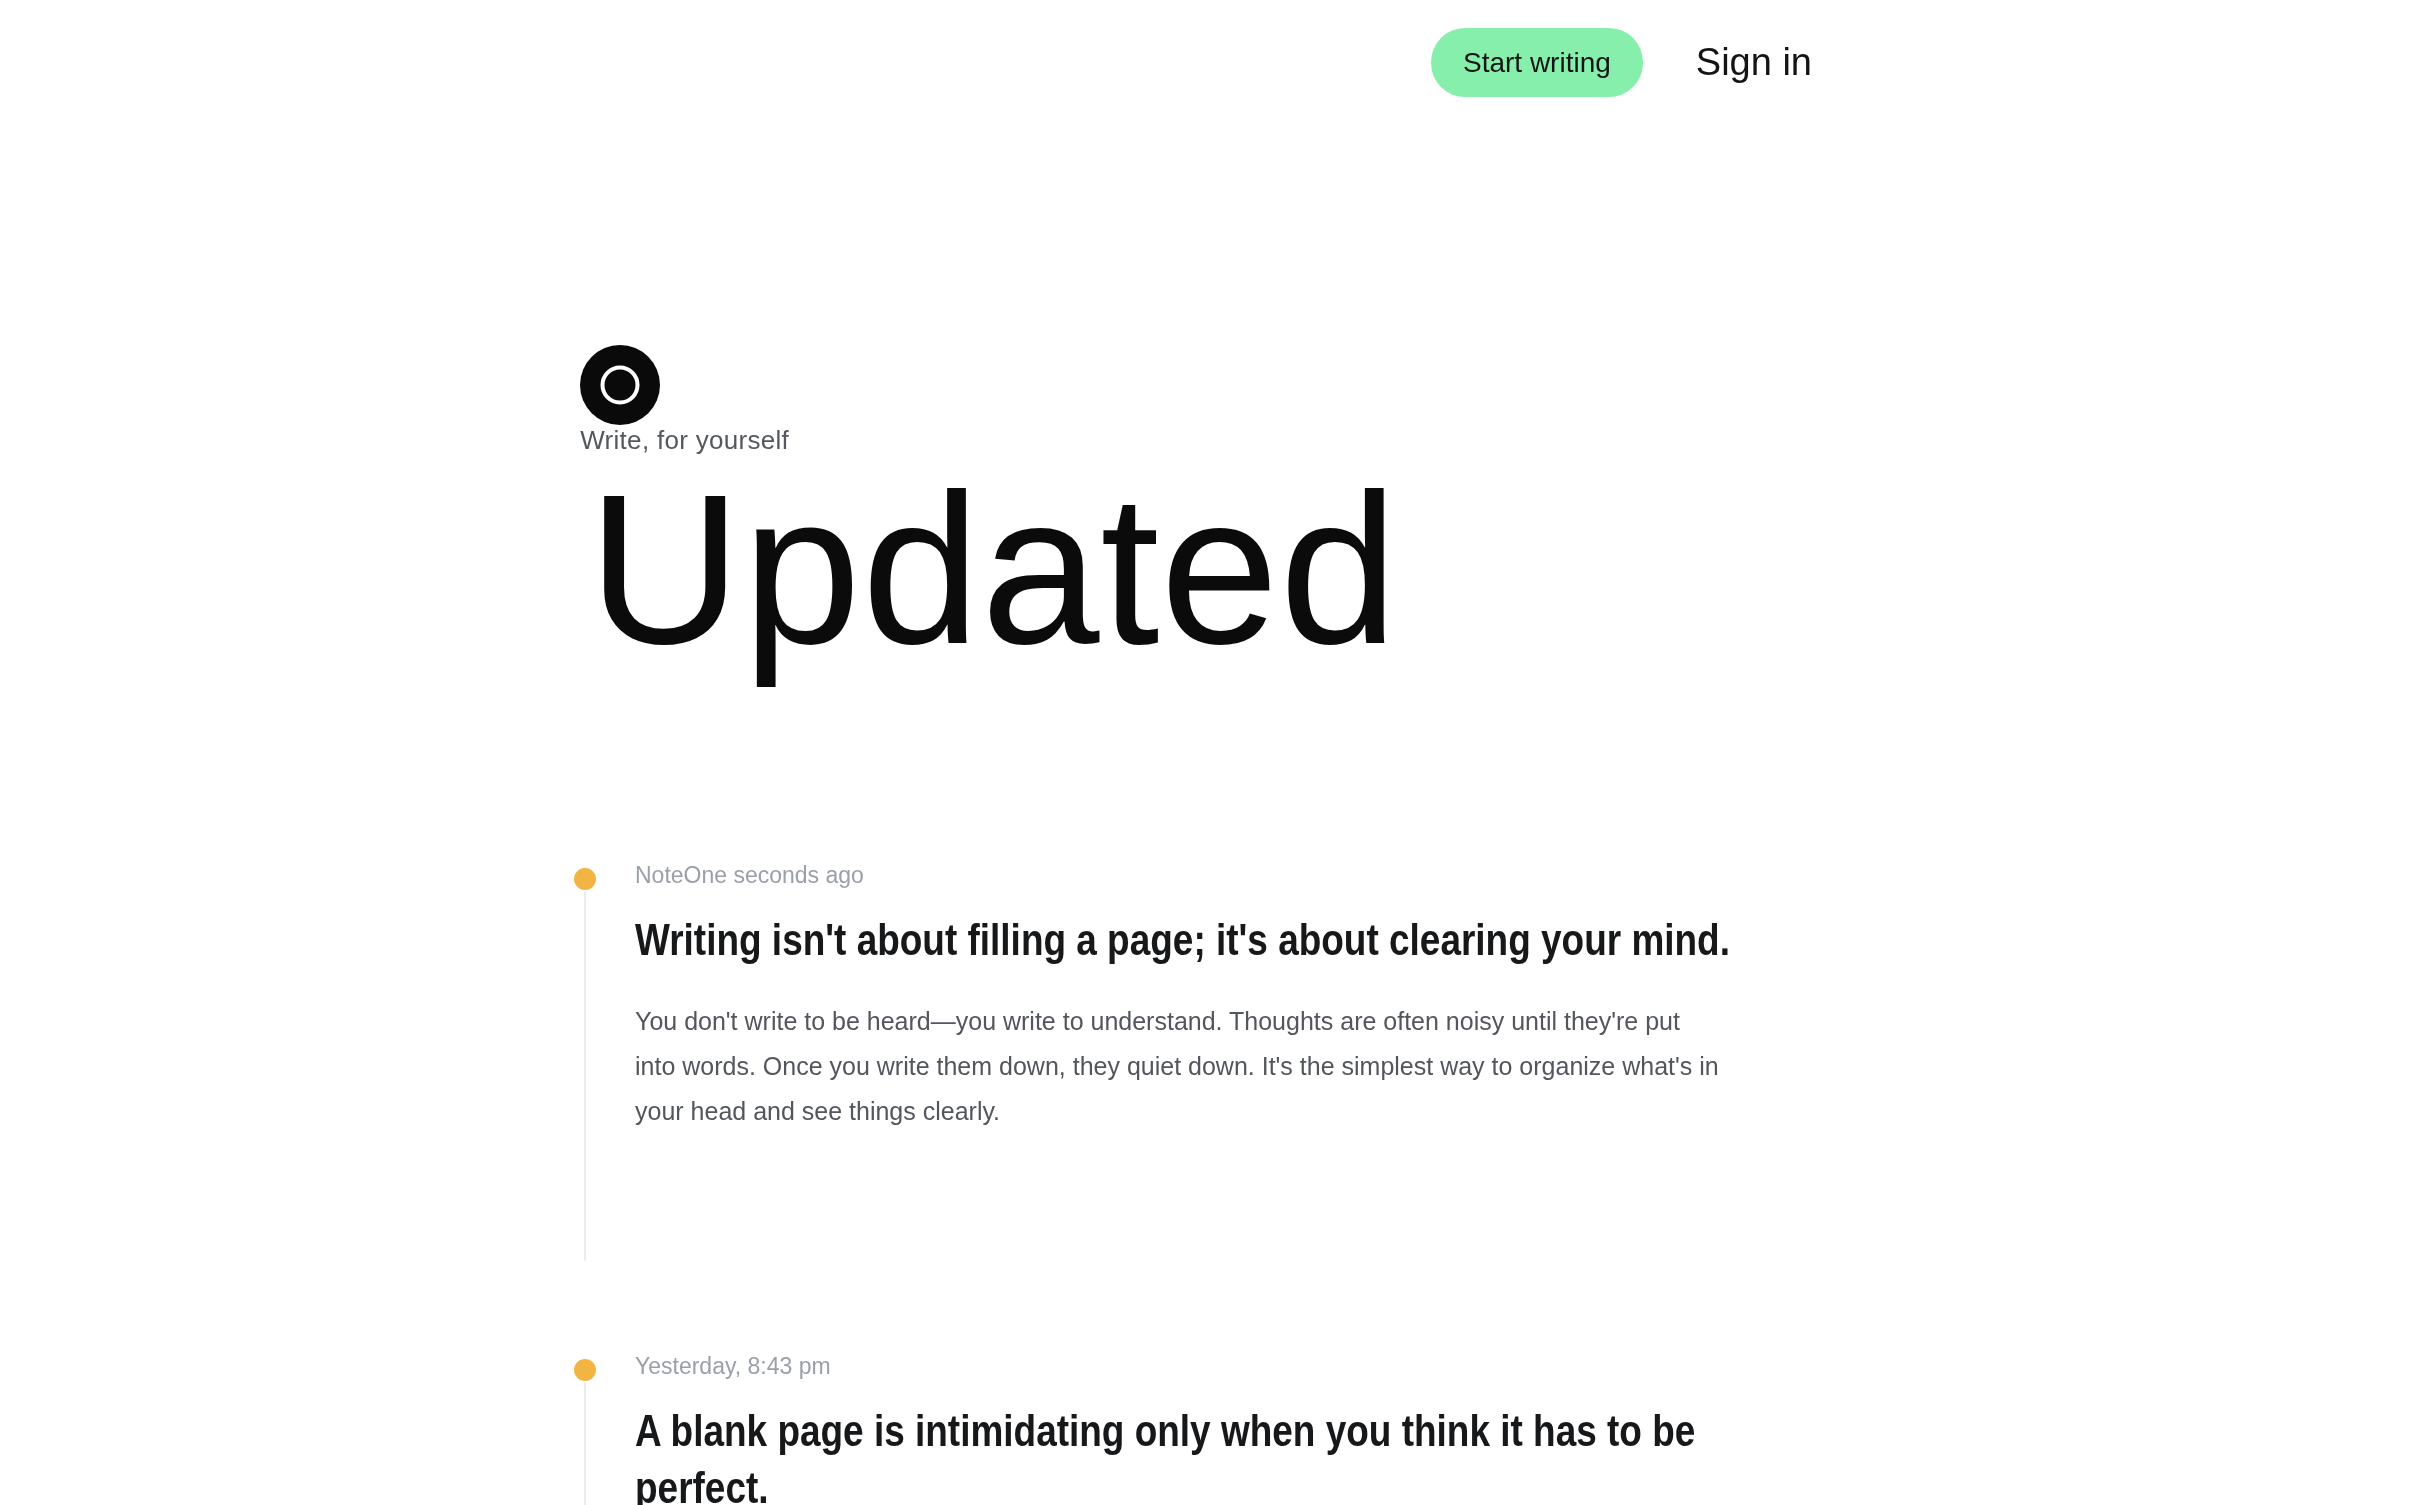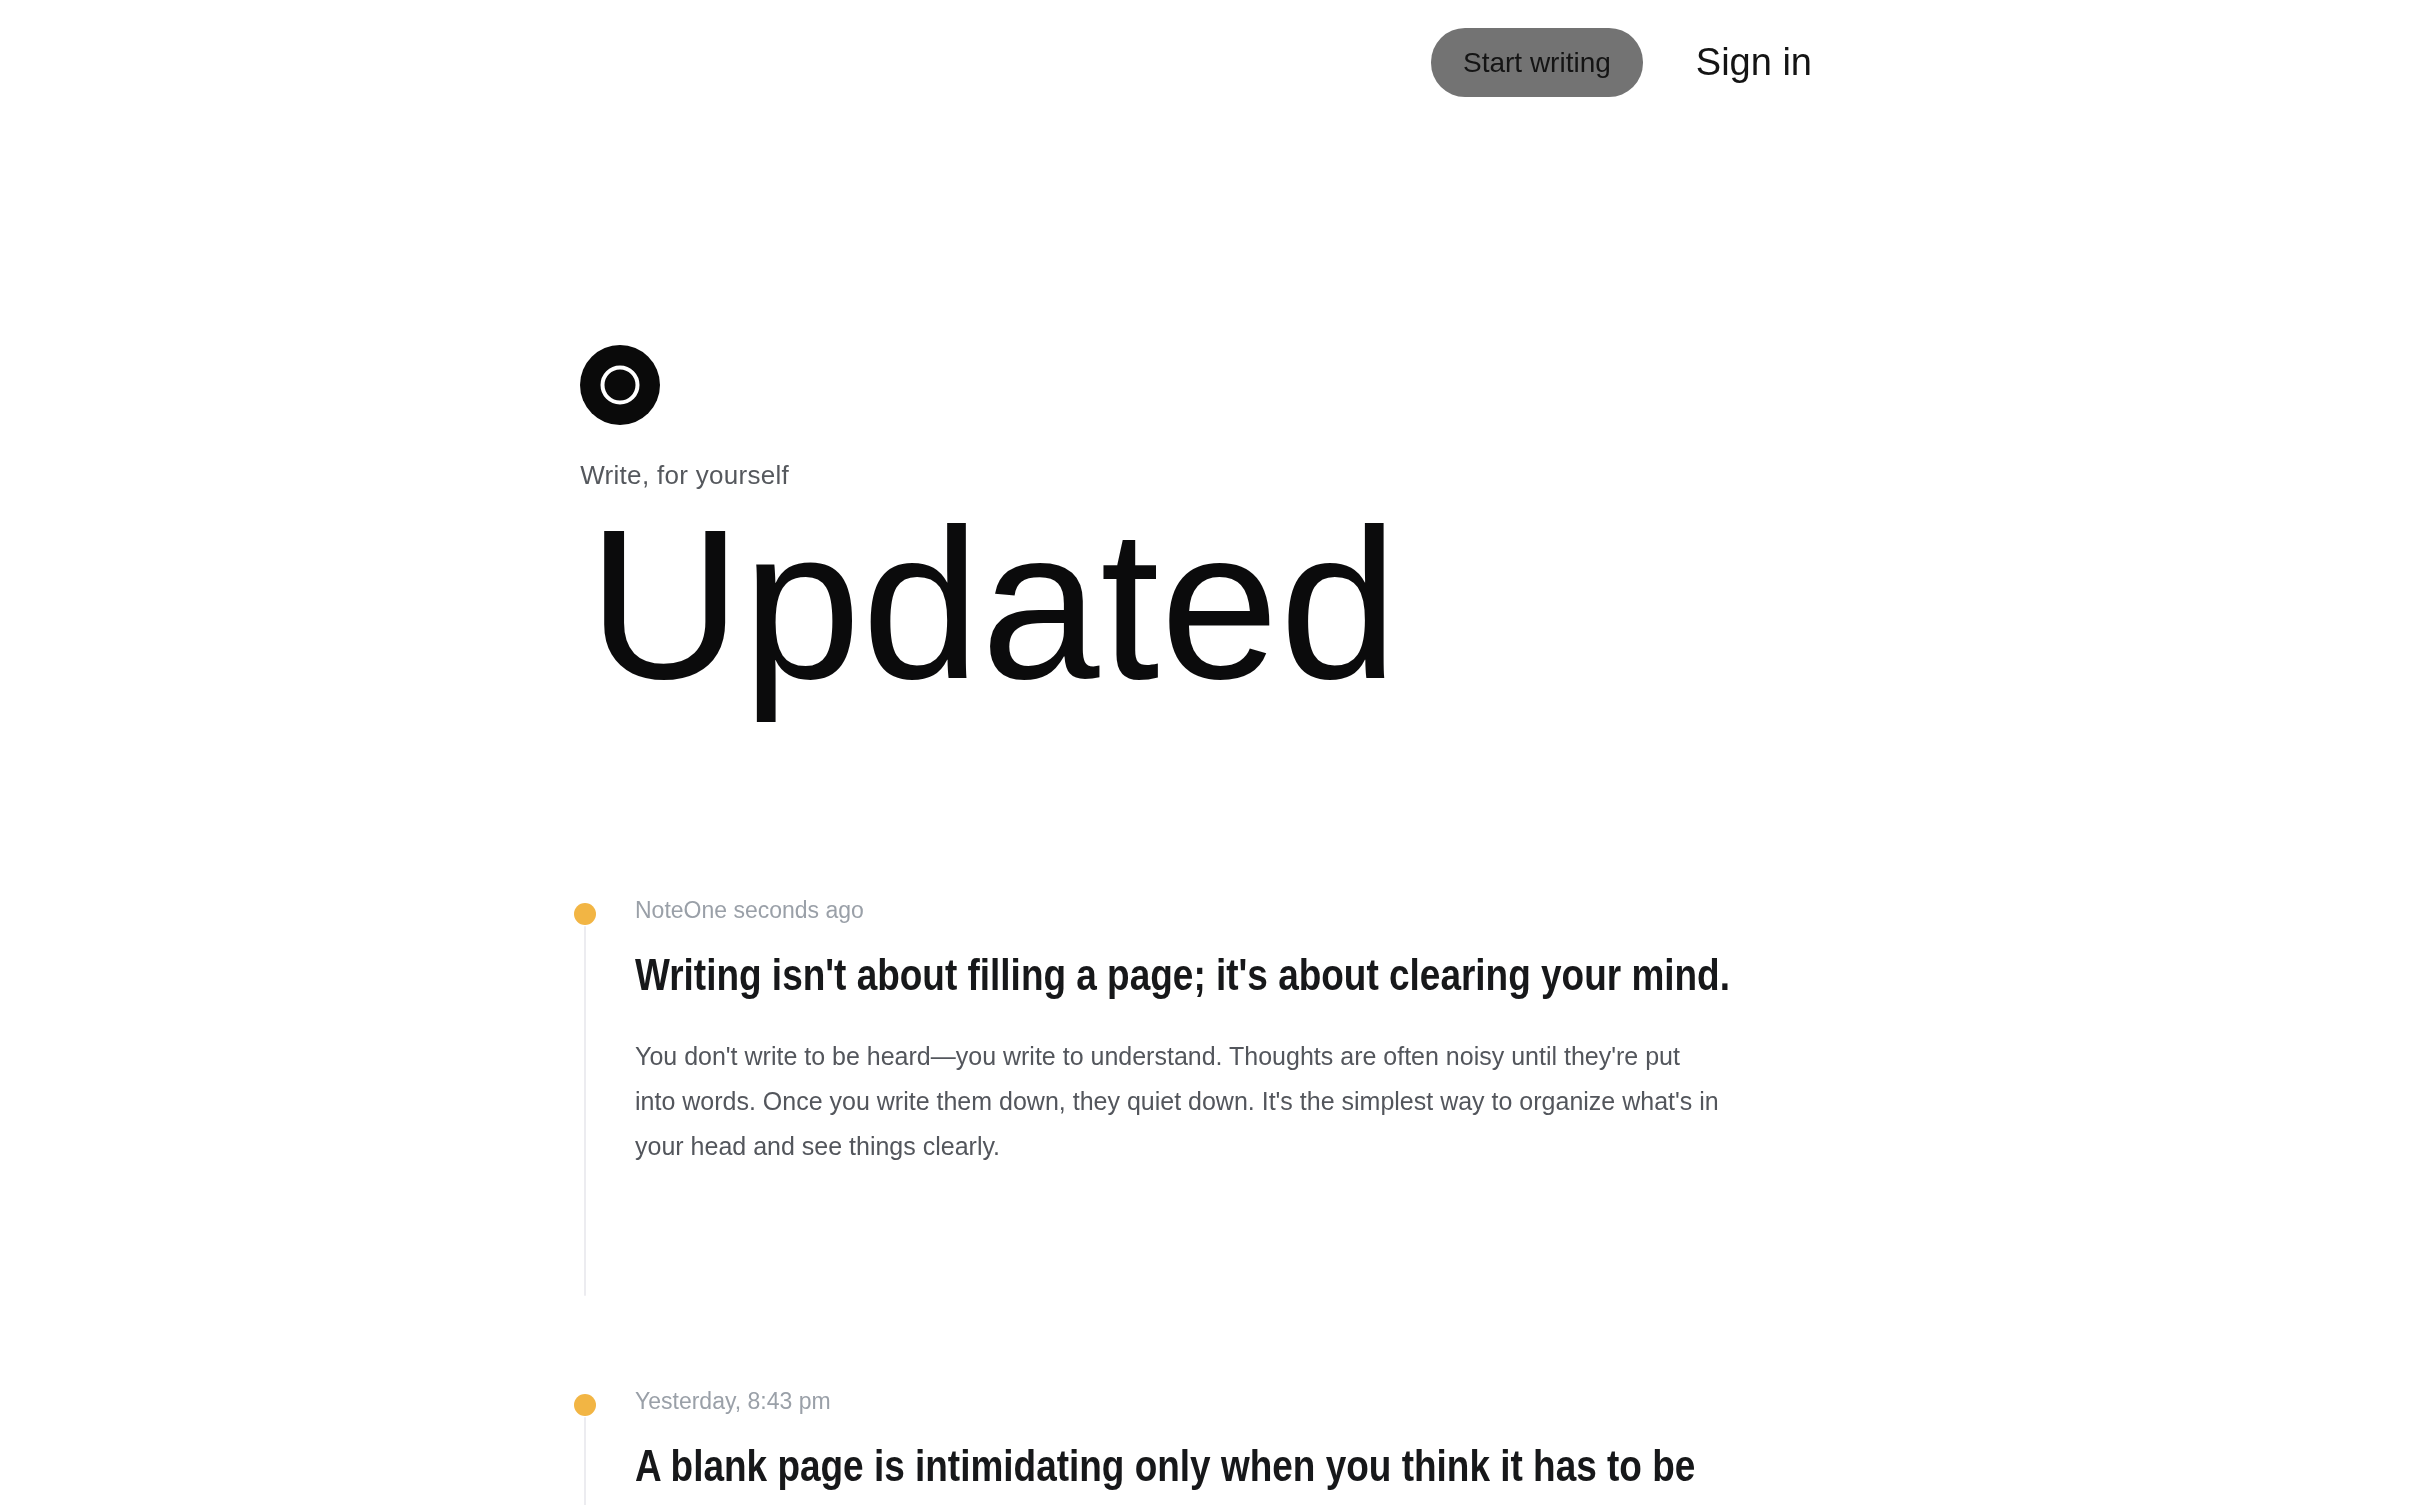--- a/index.html
+++ b/index.html
@@ -27,21 +27,21 @@
     display: flex;
     justify-content: flex-end;
     align-items: center;
     gap: 53px;
   }
   .btn-start {
     height: 69px;
     border: none;
     border-radius: 34px;
     padding: 0 32px;
-    background: #737373;
+    background: #86efac;
     color: #141414;
     font-family: "Liberation Sans", sans-serif;
     font-size: 28px;
     font-weight: 500;
     display: flex;
     align-items: center;
     cursor: pointer;
   }
   .sign-in {
     font-size: 38px;
@@ -71,21 +71,20 @@
     top: 50%;
     transform: translate(-50%, -50%);
     width: 39px;
     height: 39px;
     box-sizing: border-box;
     border: 4.2px solid #ffffff;
     border-radius: 50%;
   }
 
   .tagline {
-    margin-top: 35px;
     margin-left: 4.2px;
     font-size: 26px;
     line-height: 31px;
     letter-spacing: 0.3px;
     color: #55585d;
   }
 
   .app-title {
     margin: 12.6px 0 0 11.8px;
     font-size: 213px;

